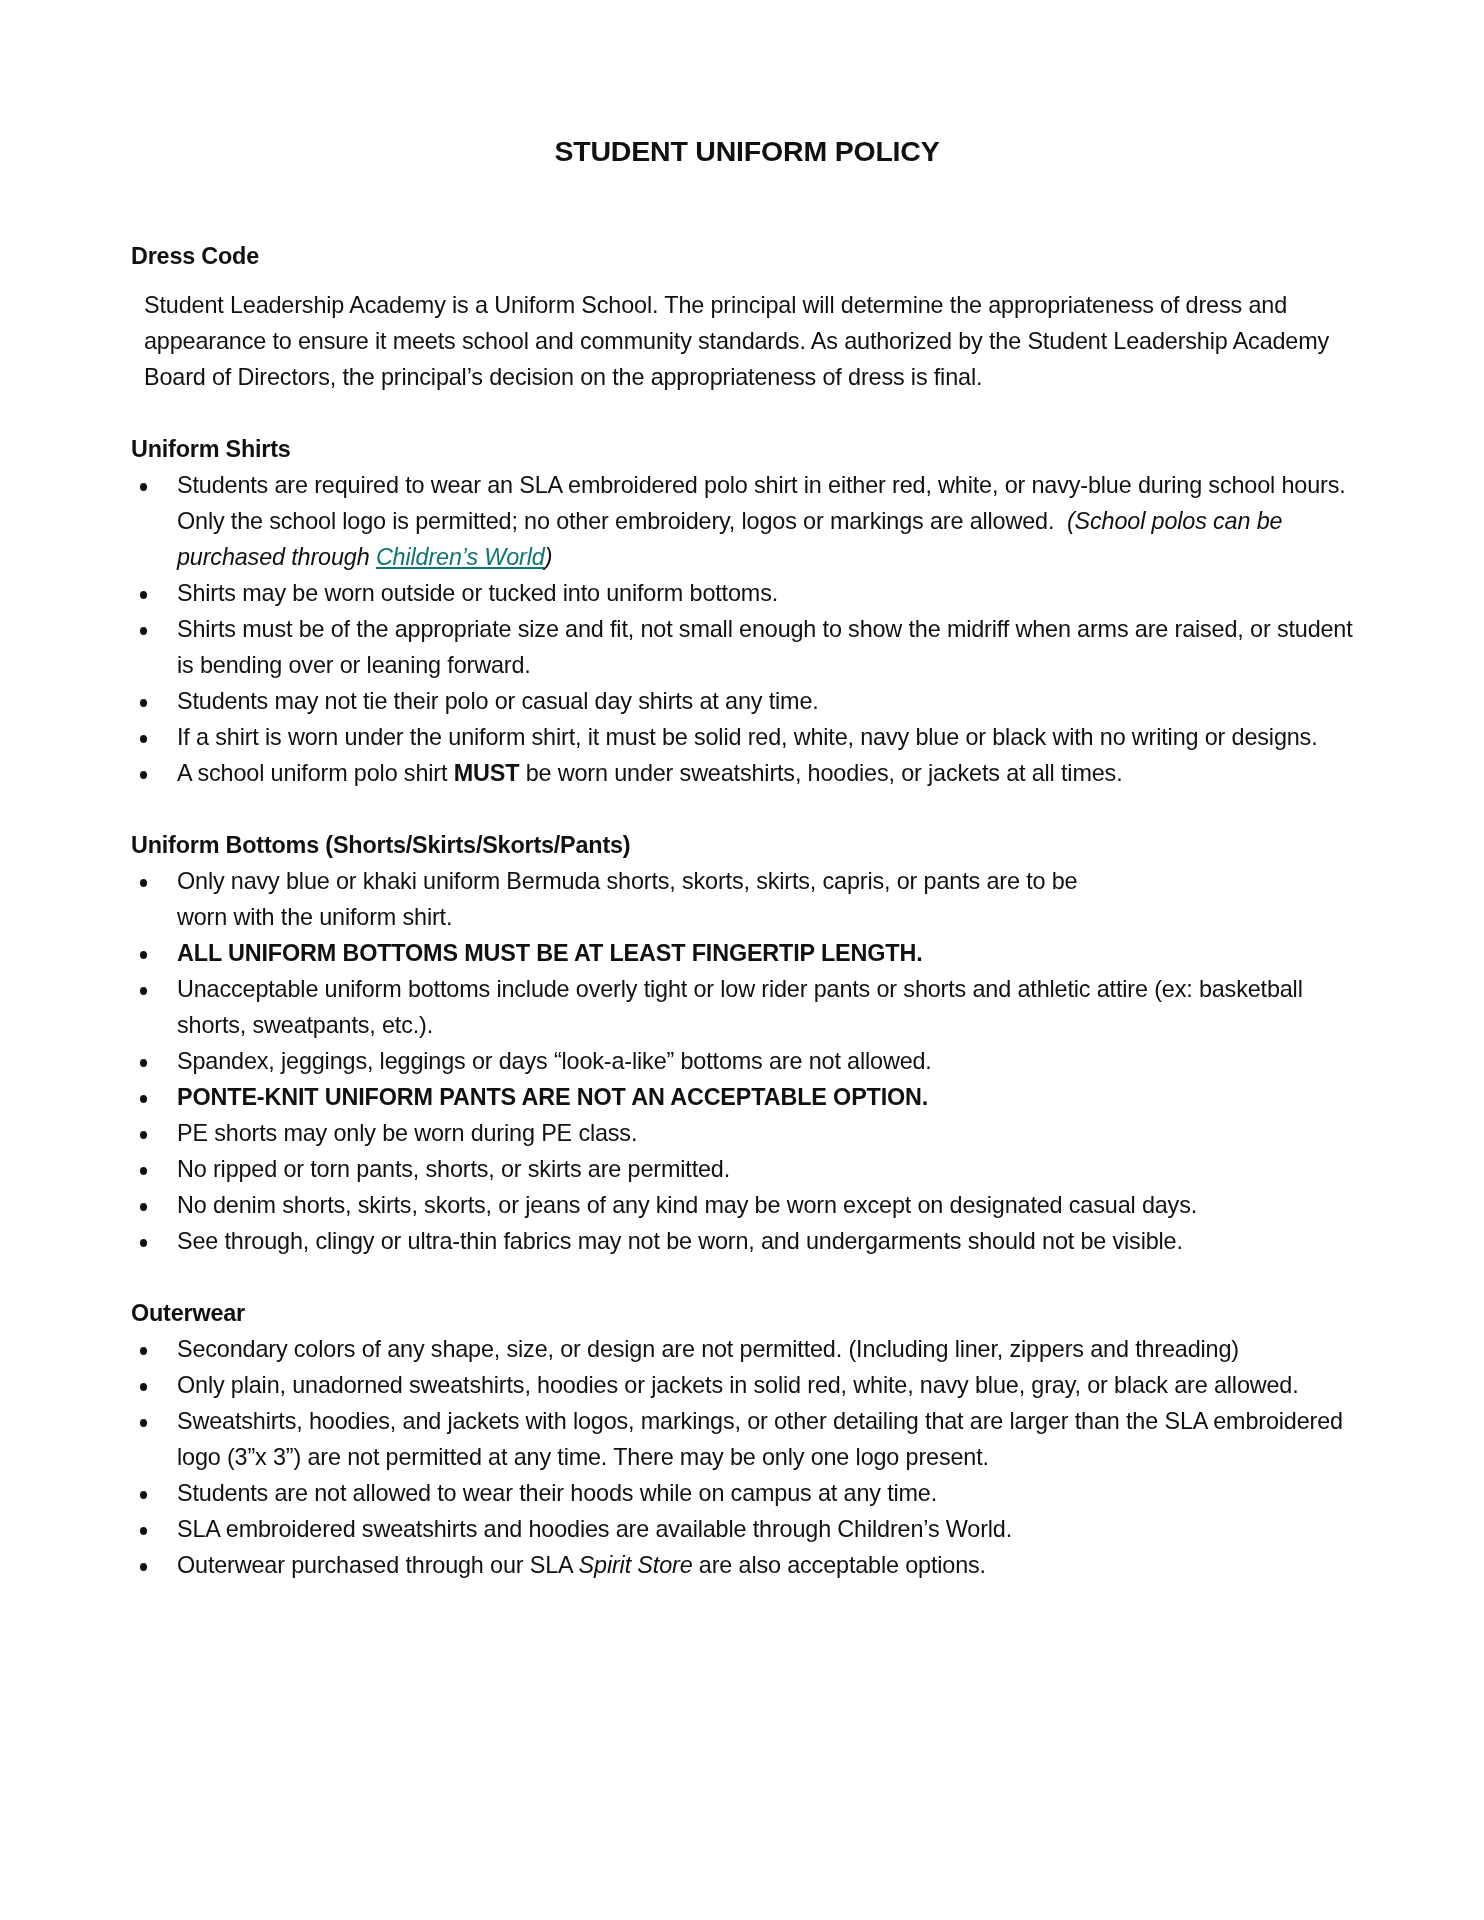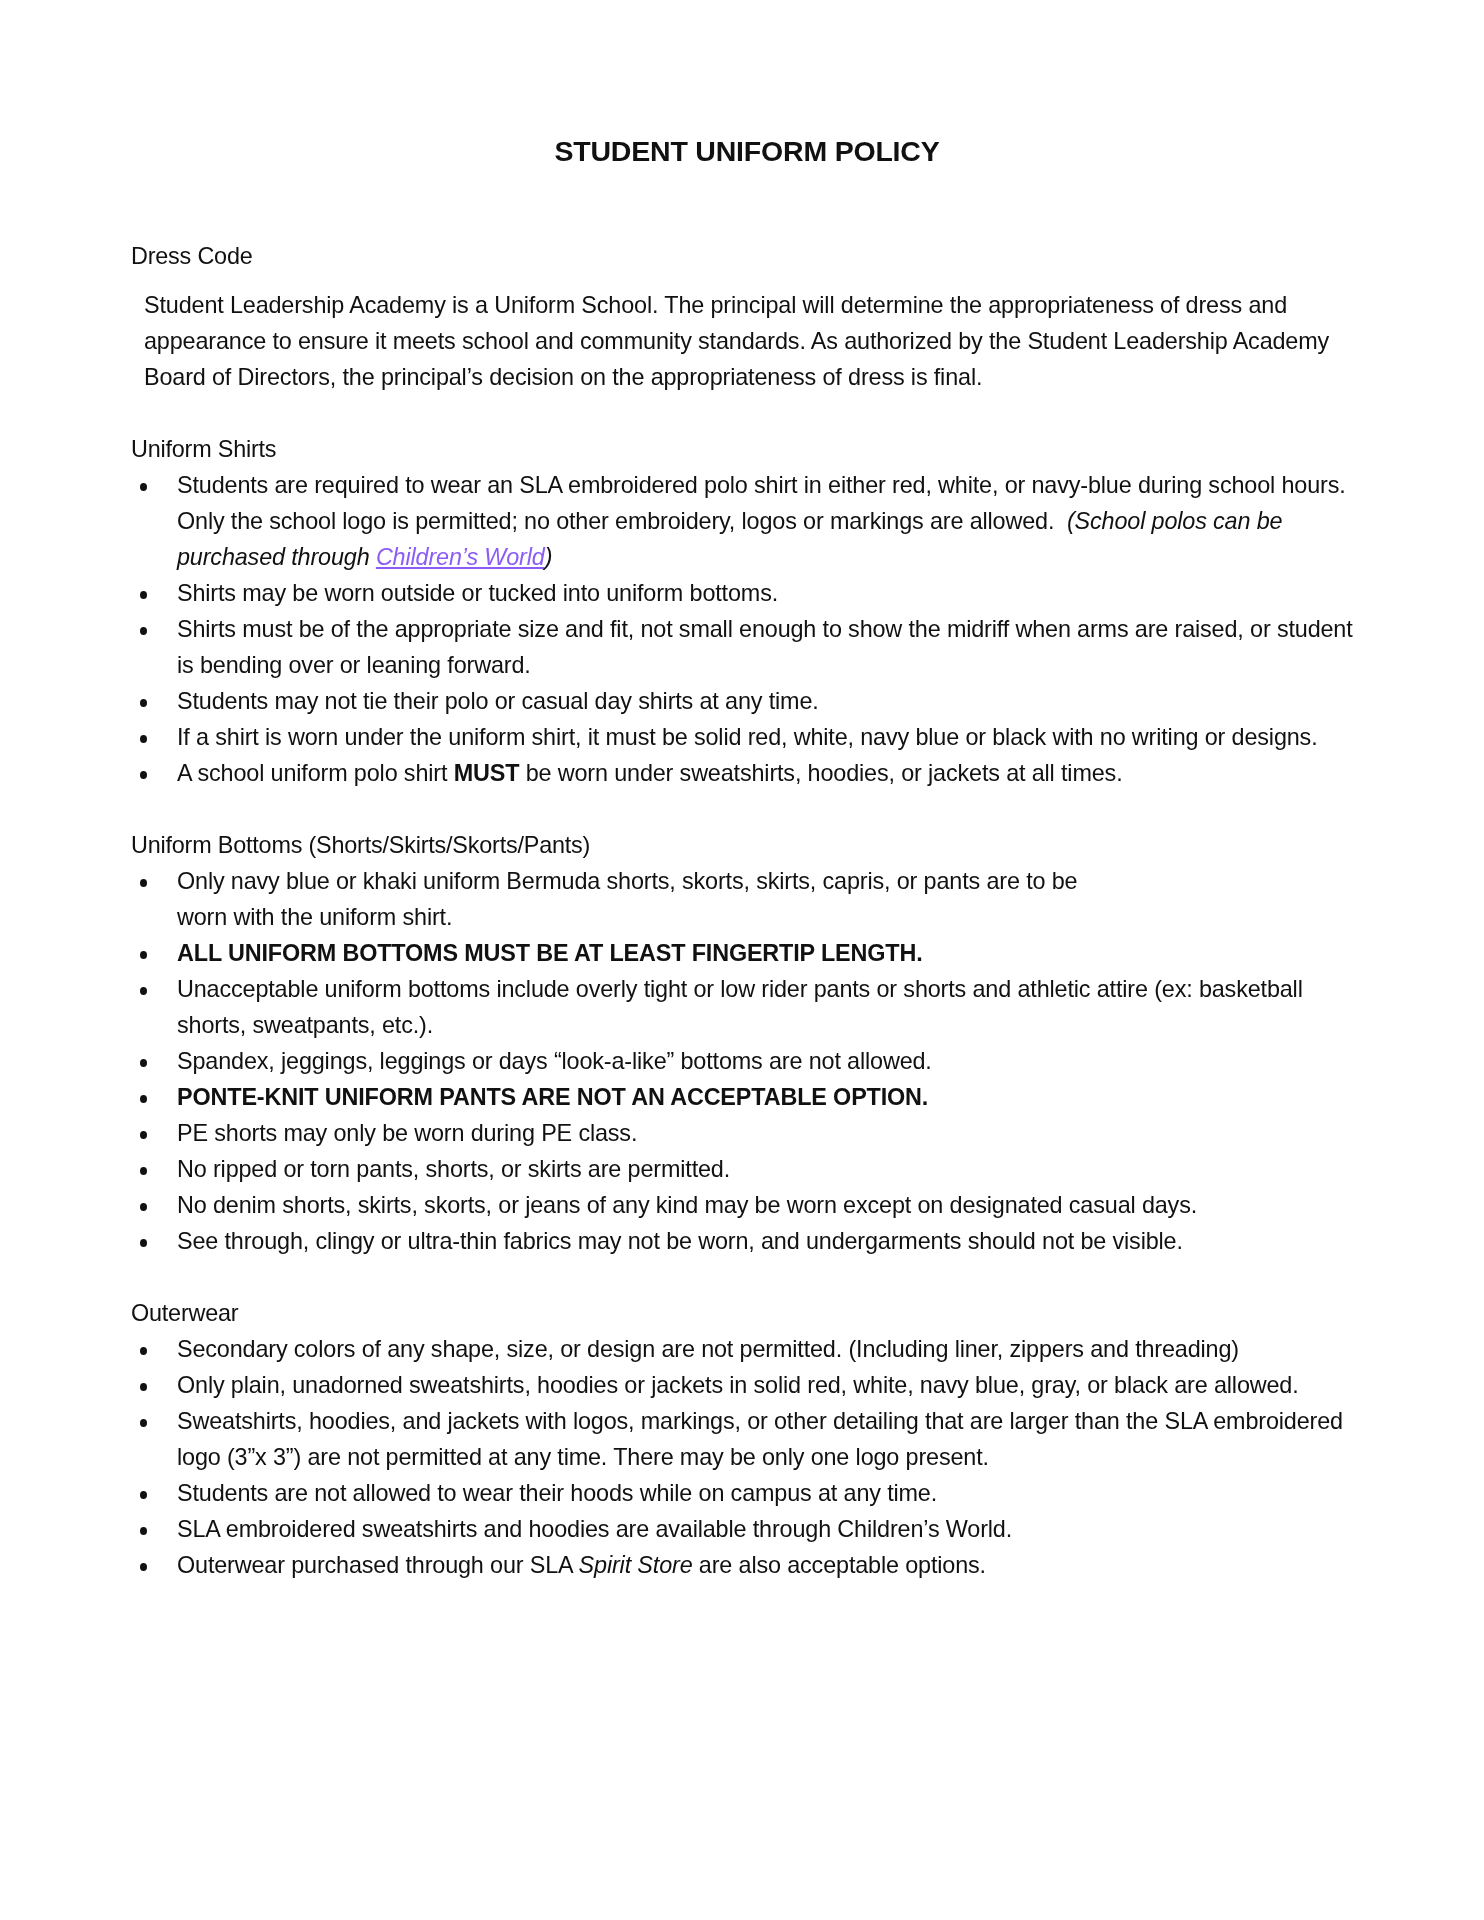--- a/index.html
+++ b/index.html
@@ -44,21 +44,21 @@
     top: 238px;
     width: 1230px;
     font-size: 23.4px;
     line-height: 36px;
     letter-spacing: -0.15px;
   }
   .section {
     margin: 0 0 36px 0;
   }
   .section-heading {
-    font-weight: normal;
+    font-weight: bold;
     font-size: 23.4px;
     line-height: 36px;
     margin: 0 0 0 0;
     letter-spacing: -0.2px;
   }
   .paragraph {
     margin: 13px;
     line-height: 36px;
   }
   ul.bullets {
@@ -77,21 +77,21 @@
     left: 9px;
     top: 16px;
     width: 7px;
     height: 8px;
     border-radius: 50%;
     background: #111111;
   }
   .bold { font-weight: bold; }
   .italic { font-style: italic; }
   a.link {
-    color: #8b5cf6;
+    color: #0f766e;
     text-decoration: underline;
     font-style: italic;
   }
 </style>
 </head>
 <body>
 
 <div class="page">
 
   <h1 class="title">STUDENT UNIFORM POLICY</h1>

